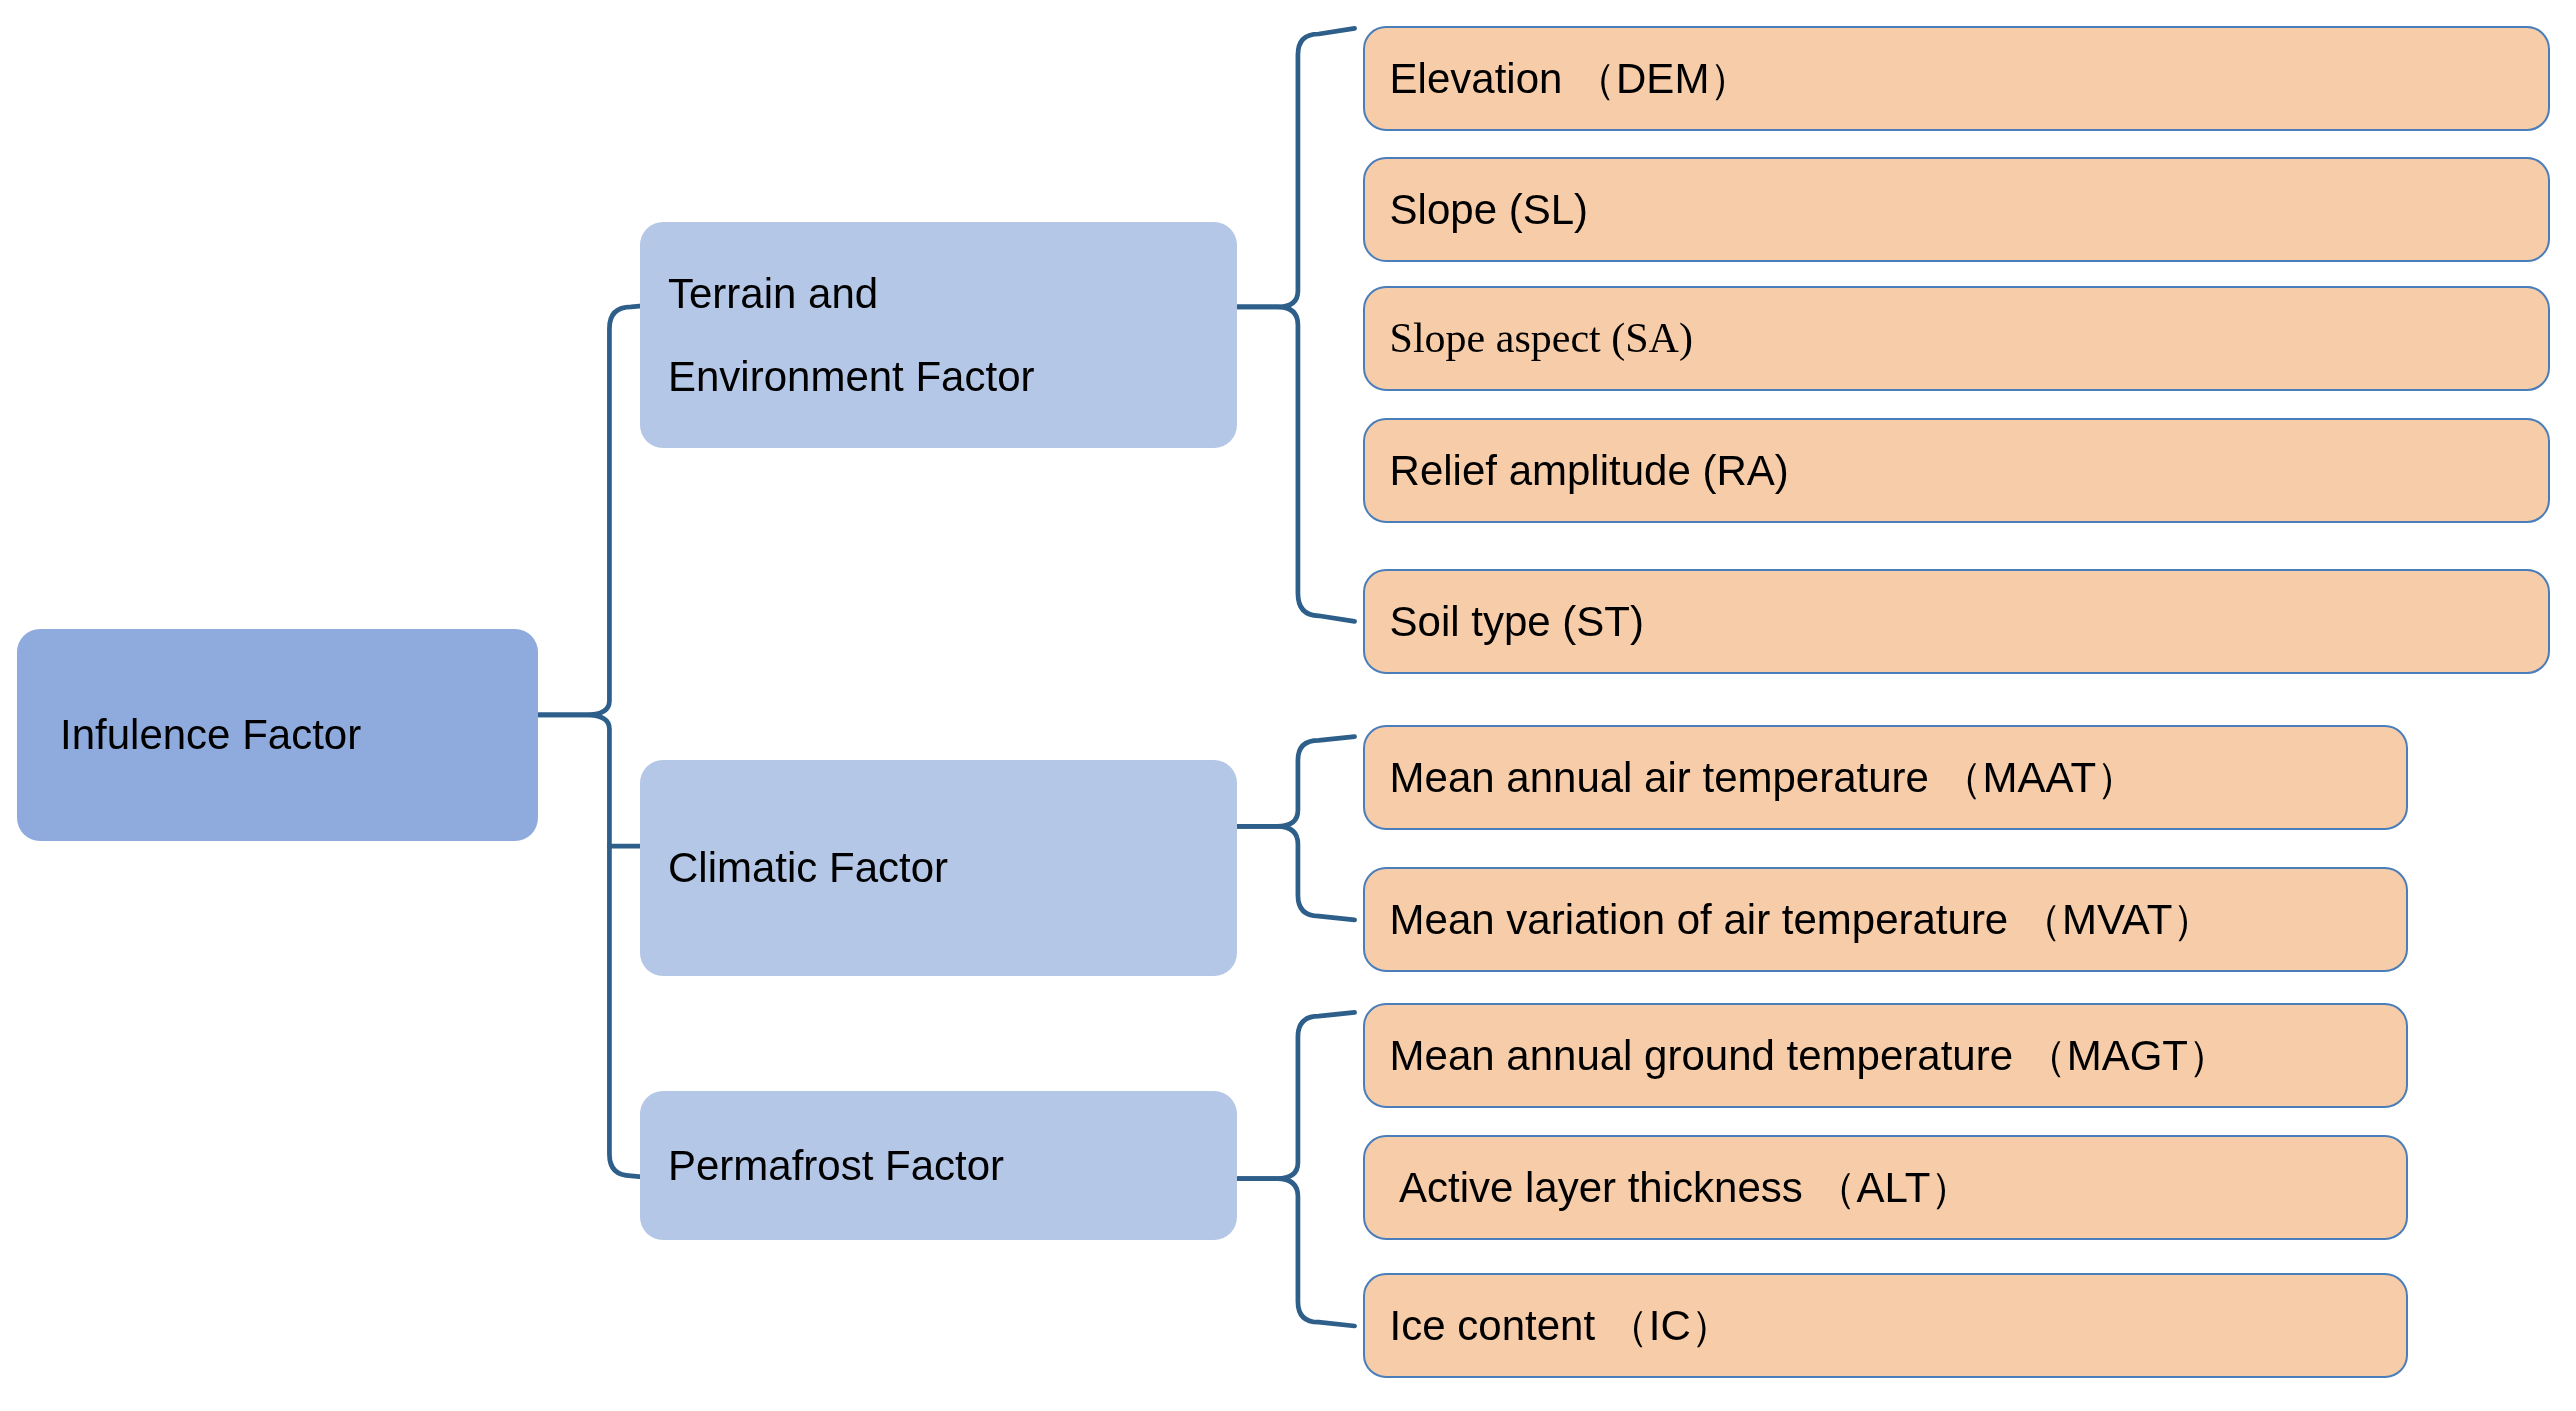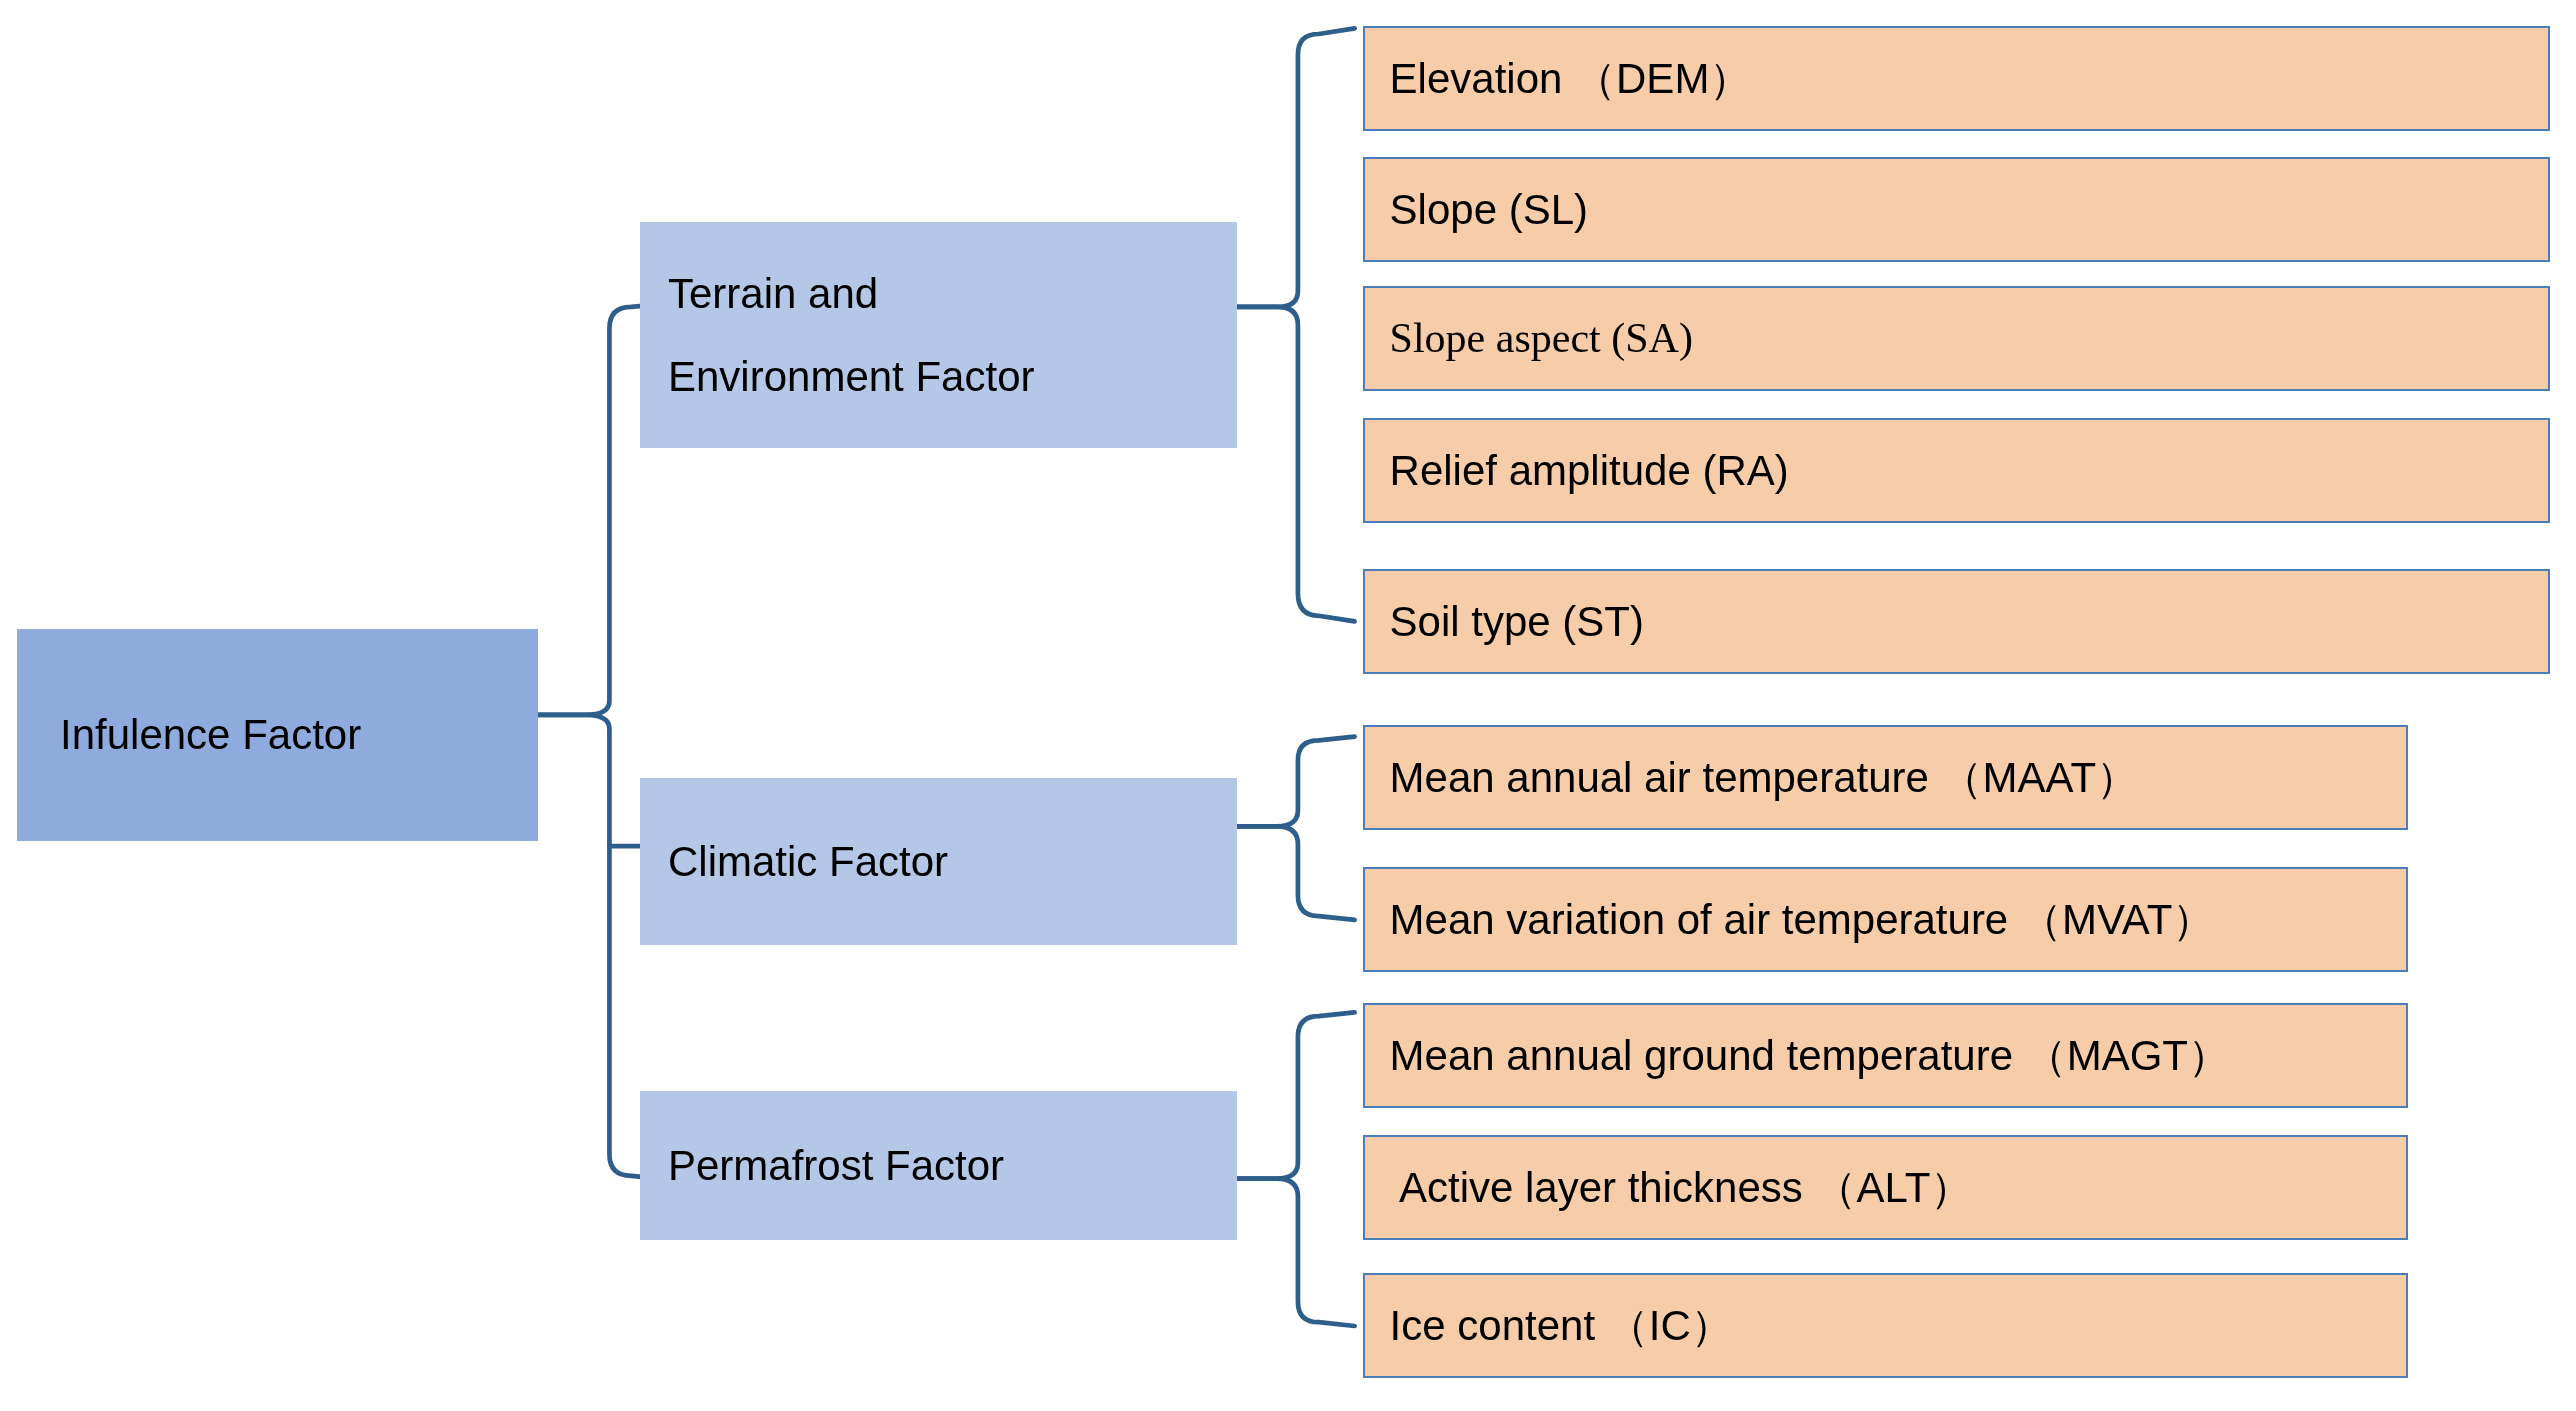--- a/index.html
+++ b/index.html
@@ -19,41 +19,42 @@
     overflow: hidden;
   }
   .node {
     position: absolute;
     box-sizing: border-box;
     display: flex;
     flex-direction: column;
     justify-content: center;
     color: #000000;
     line-height: 1.55;
+    border-radius: 23px;
   }
   
   .root-node {
     left: 17px;
     top: 629px;
     width: 521px;
     height: 212px;
     background: #8FAADC;
     padding-left: 43px;
     font-size: 42px;
   }
   
   .mid-node {
     left: 640px;
     width: 597px;
     background: #B4C7E7;
     padding-left: 28px;
     font-size: 42px;
   }
   .mid-terrain   { top: 222px;  height: 226px; }
-  .mid-climatic  { top: 760px;  height: 167px; margin-top: 18px; }
+  .mid-climatic  { top: 760px;  height: 216px; }
   .mid-permafrost{ top: 1091px; height: 149px; }
   .mid-node .line2 { margin-top: 17px; }
 
   
   .leaf-node {
     left: 1363px;
     width: 1187px;
     height: 105px;
     background: #F6CCA9;
     border: 2.8px solid #4A7EBB;

